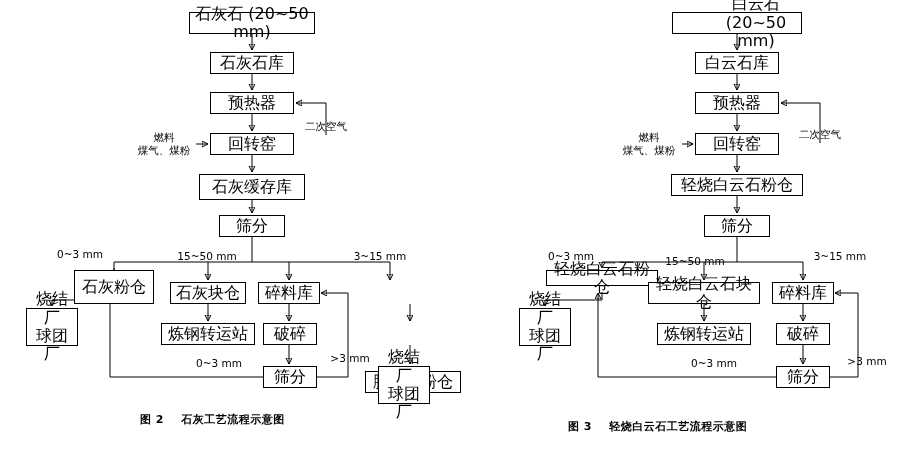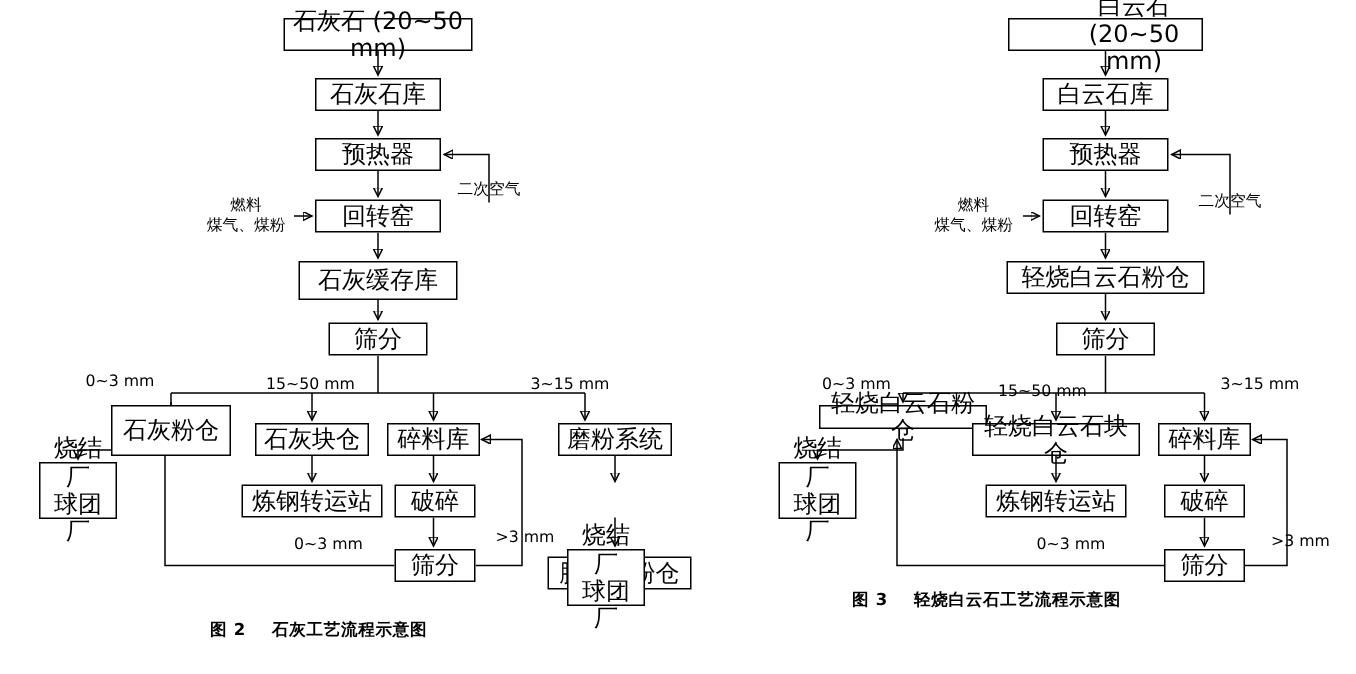--- a/index.html
+++ b/index.html
@@ -117,21 +117,20 @@
 
   <div class="node" style="left:189px;top:12px;width:126px;height:22px;">石灰石 (20~50 mm)</div>
   <div class="node" style="left:210px;top:52px;width:84px;height:22px;">石灰石库</div>
   <div class="node" style="left:210px;top:92px;width:84px;height:22px;">预热器</div>
   <div class="node" style="left:210px;top:133px;width:84px;height:22px;">回转窑</div>
   <div class="node" style="left:199px;top:174px;width:106px;height:26px;">石灰缓存库</div>
   <div class="node" style="left:219px;top:215px;width:66px;height:22px;">筛分</div>
   <div class="node" style="left:74px;top:270px;width:80px;height:34px;">石灰粉仓</div>
   <div class="node" style="left:170px;top:282px;width:76px;height:22px;">石灰块仓</div>
   <div class="node" style="left:258px;top:282px;width:62px;height:22px;">碎料库</div>
-  <div class="node" style="left:372px;top:282px;width:76px;height:22px;">磨粉系统</div>
   <div class="node" style="left:26px;top:308px;width:52px;height:38px;">烧结厂
 球团厂</div>
   <div class="node" style="left:161px;top:323px;width:94px;height:22px;">炼钢转运站</div>
   <div class="node" style="left:263px;top:323px;width:54px;height:22px;">破碎</div>
   <div class="node" style="left:365px;top:323px;width:96px;height:22px;margin-top:48px;">脱硫剂粉仓</div>
   <div class="node" style="left:263px;top:366px;width:54px;height:22px;">筛分</div>
   <div class="node" style="left:378px;top:366px;width:52px;height:38px;">烧结厂
 球团厂</div>
 
   <div class="lbl" style="left:296px;top:120px;width:60px;">二次空气</div>
@@ -161,15 +160,15 @@
   <div class="lbl" style="left:790px;top:128px;width:60px;">二次空气</div>
   <div class="lbl" style="left:613px;top:131px;width:72px;">燃料
 煤气、煤粉</div>
   <div class="lbl" style="left:545px;top:250px;width:52px;">0~3 mm</div>
   <div class="lbl" style="left:664px;top:255px;width:62px;">15~50 mm</div>
   <div class="lbl" style="left:812px;top:250px;width:56px;">3~15 mm</div>
   <div class="lbl" style="left:688px;top:357px;width:52px;">0~3 mm</div>
   <div class="lbl" style="left:845px;top:355px;width:44px;">&gt;3 mm</div>
 
   <div class="caption" style="left:140px;top:412px;">图 2    石灰工艺流程示意图</div>
-  <div class="caption" style="left:568px;top:392px;">图 3    轻烧白云石工艺流程示意图</div>
+  <div class="caption" style="left:568px;top:419px;">图 3    轻烧白云石工艺流程示意图</div>
 
 </div>
 
 </body></html>

